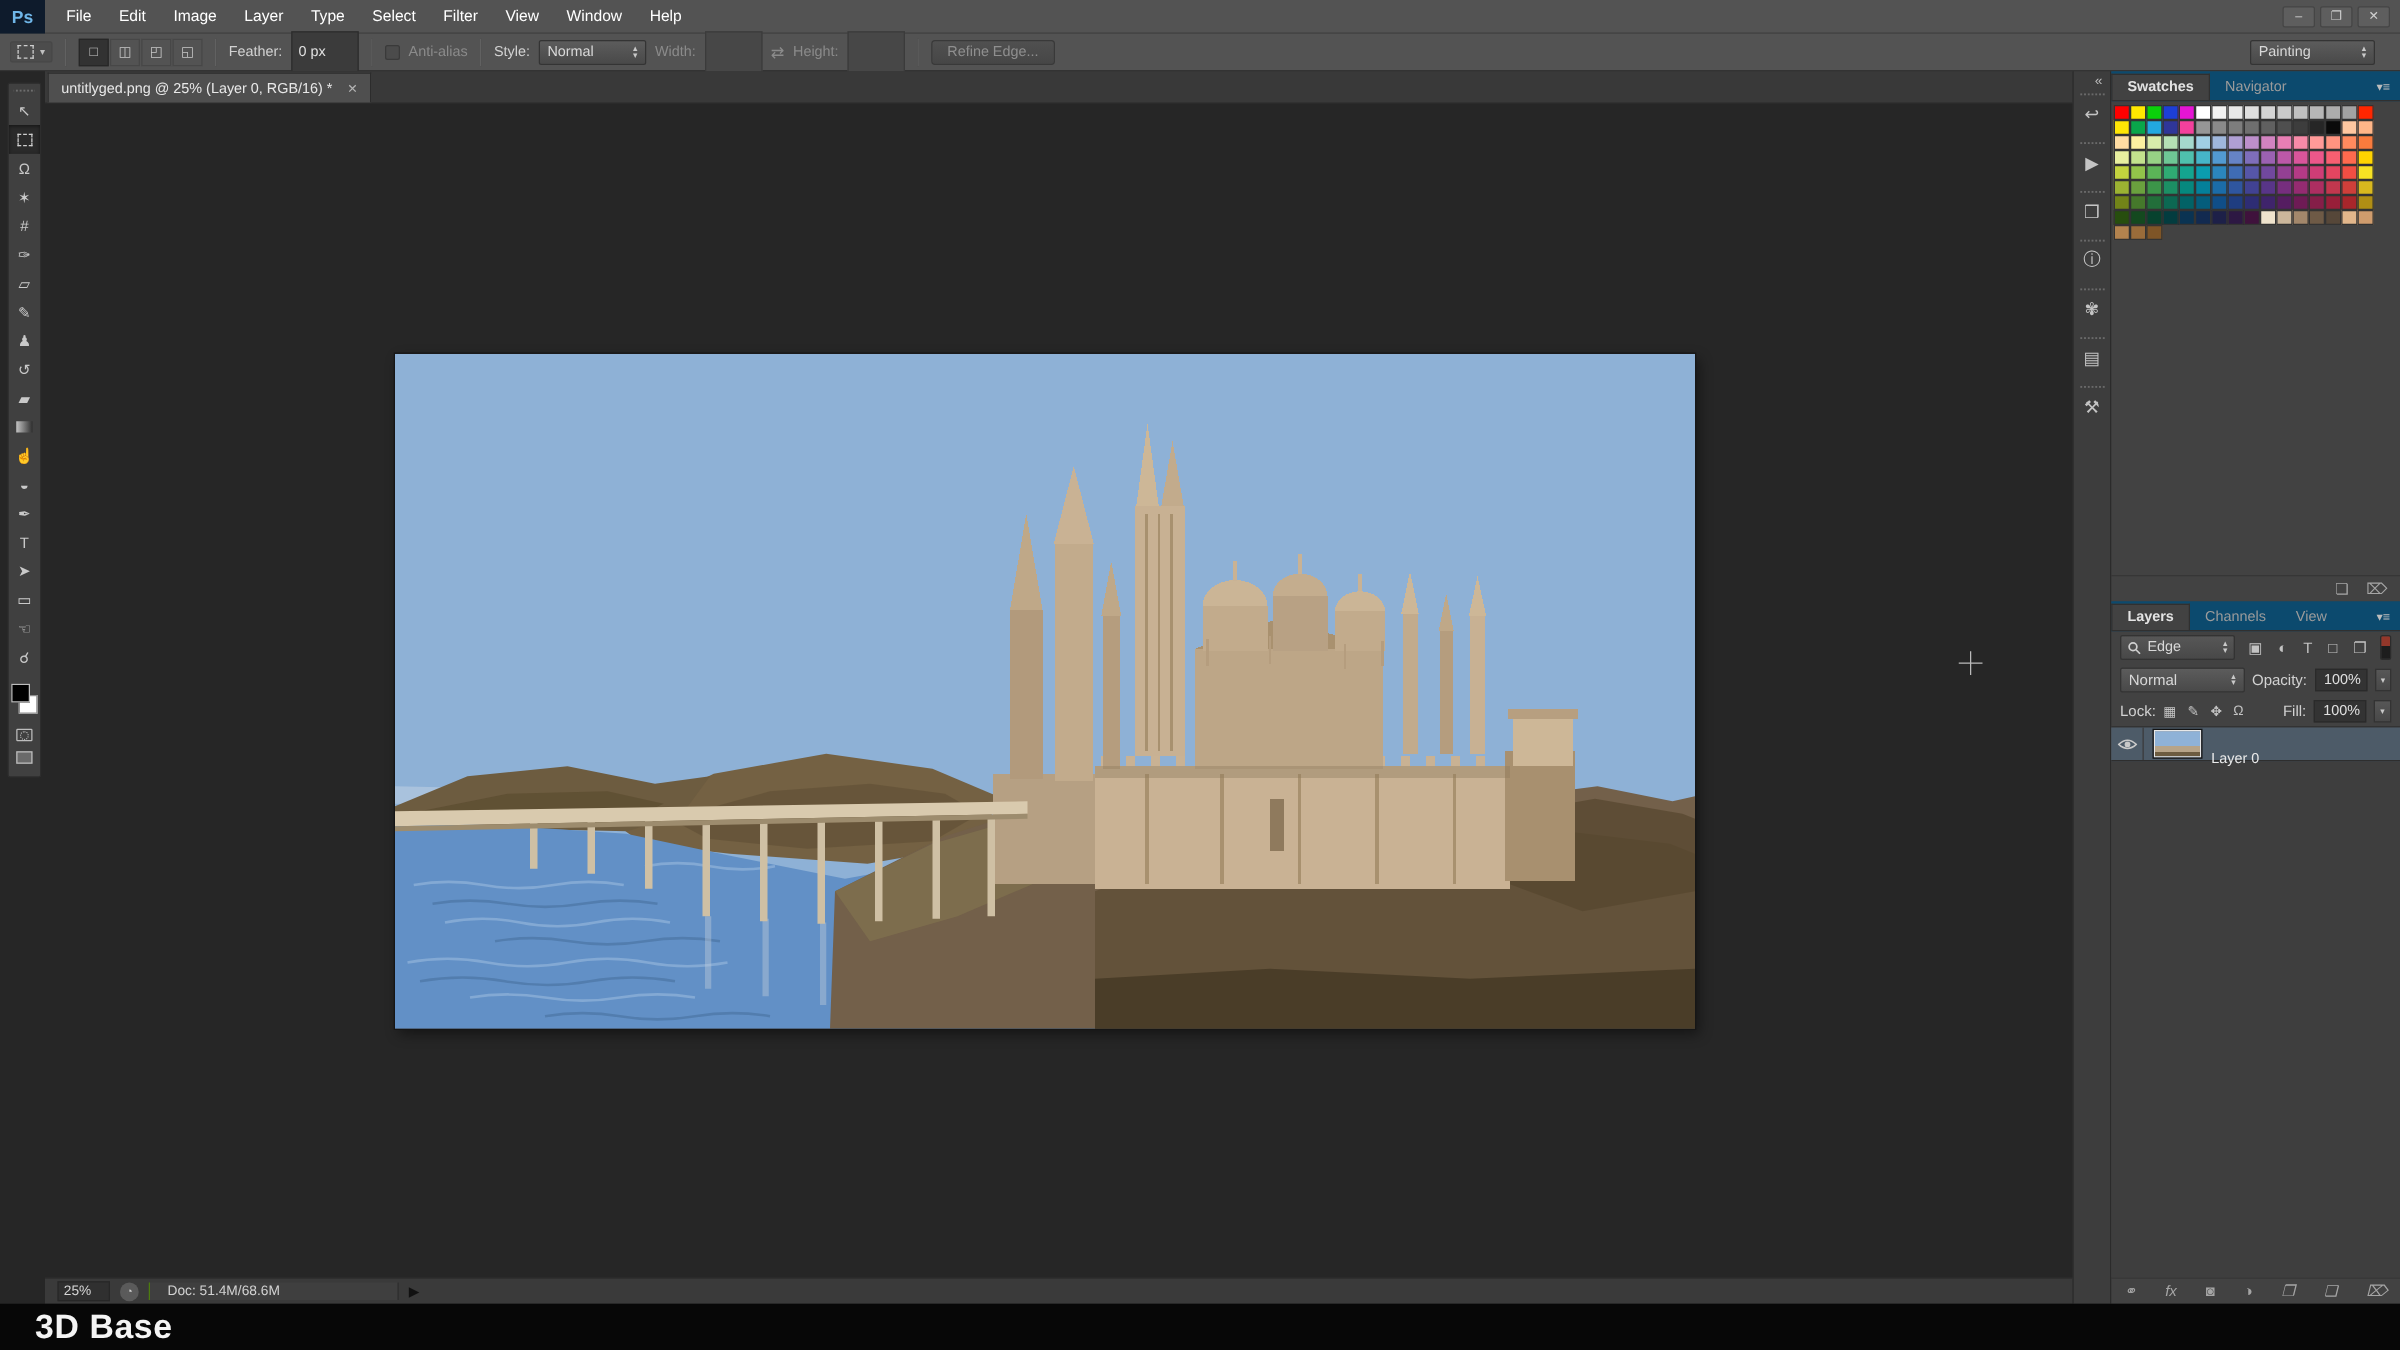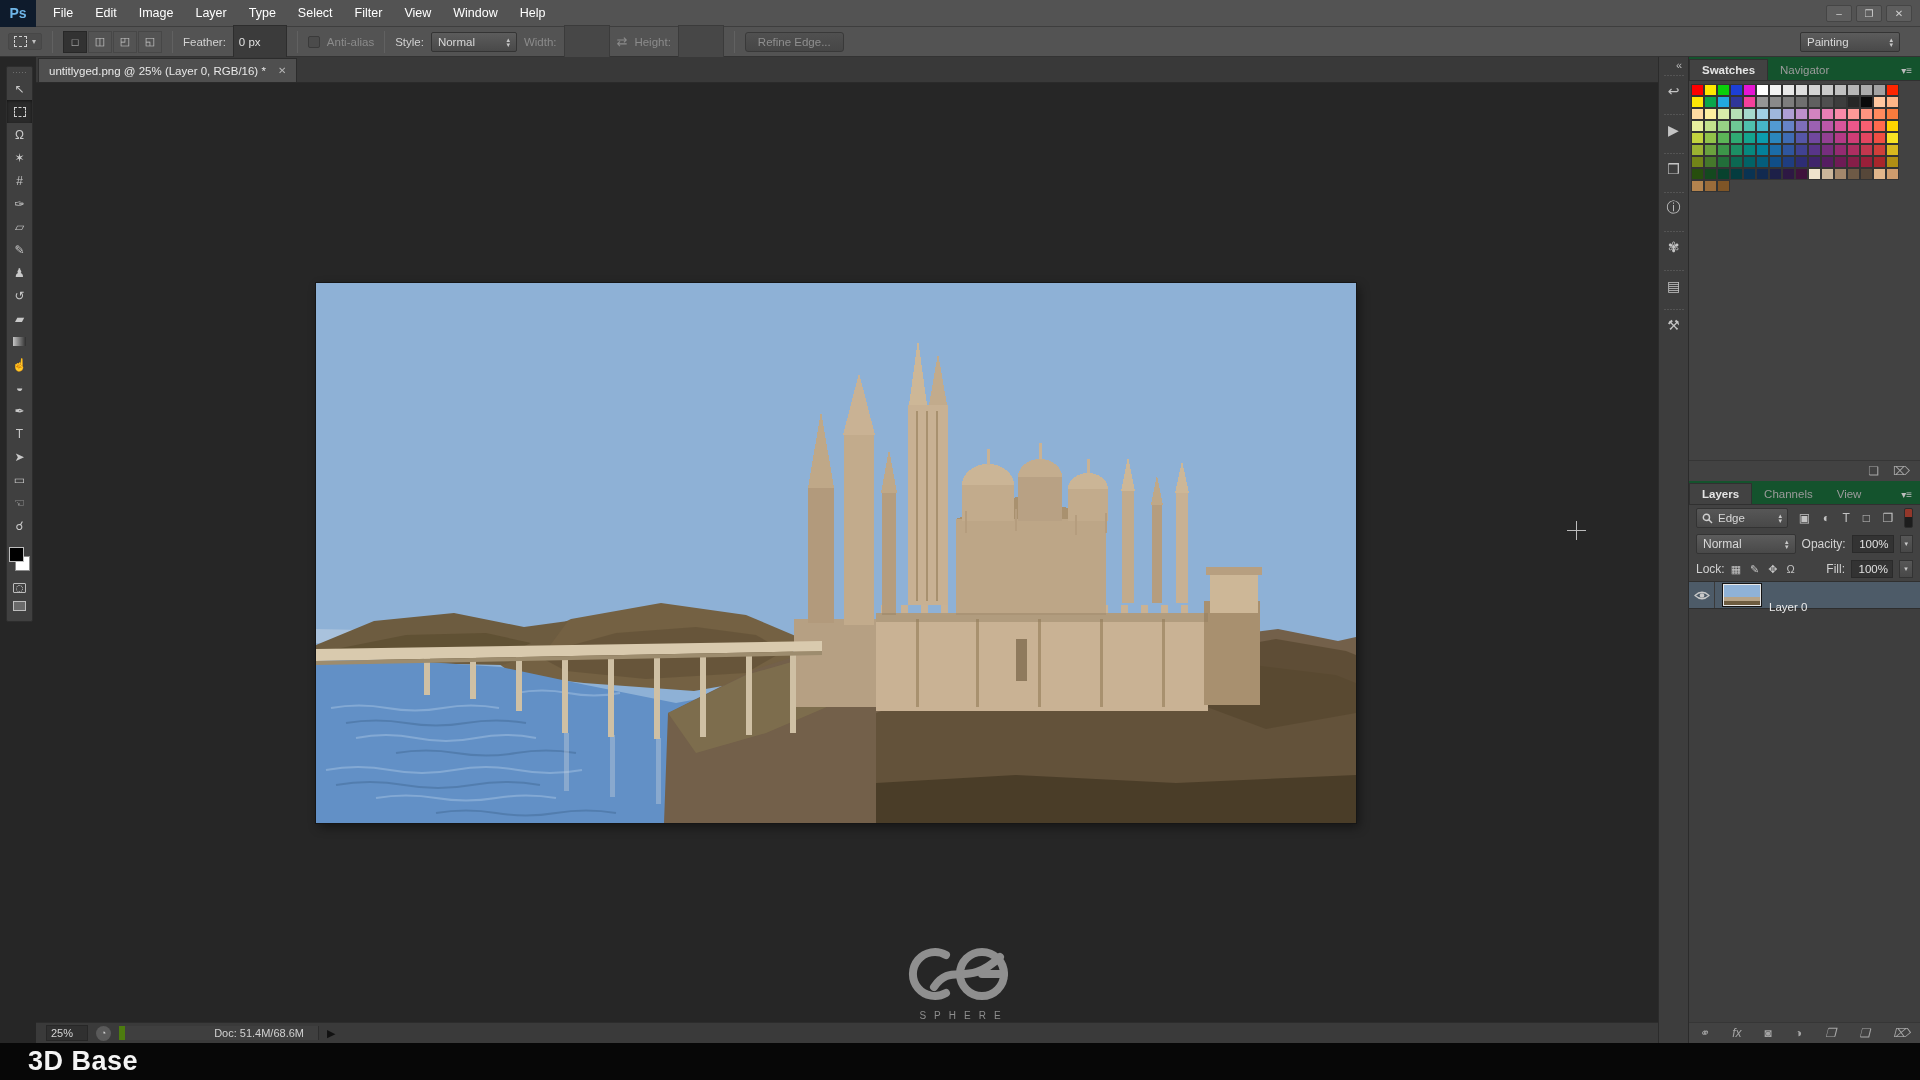--- a/index.html
+++ b/index.html
@@ -64,33 +64,33 @@
   .canvas-area { flex:1; background:#262626; position:relative; overflow:hidden; }
   .document { position:absolute; left:280px; top:200px; width:1040px; height:540px; outline:1px solid #161616; box-shadow:3px 4px 10px rgba(0,0,0,.45); }
   .document svg { display:block; width:100%; height:100%; }
   .crosshair { position:absolute; left:1531px; top:438px; width:19px; height:19px; opacity:.85;
     background:linear-gradient(#d6d6d6,#d6d6d6) center/1px 19px no-repeat, linear-gradient(#d6d6d6,#d6d6d6) center/19px 1px no-repeat; }
   .watermark { position:absolute; left:924px; top:860px; transform:translateX(-50%); text-align:center; }
   .watermark .word { margin-top:2px; color:#8e8e8e; font-size:10px; letter-spacing:8px; padding-left:8px; }
   .status-bar { height:21px; background:#3a3a3a; border-top:1px solid #2c2c2c; display:flex; align-items:center; gap:8px; padding-left:10px; font-size:11px; flex:0 0 auto; }
   .zoom-field { background:#303030; border:1px solid #272727; padding:1px 8px 1px 4px; min-width:42px; color:#d6d6d6; }
   .status-icon { width:15px; height:15px; border-radius:50%; background:#5a5a5a; color:#cfcfcf; font-size:9px; display:flex; align-items:center; justify-content:center; }
-  .doc-field { background:#3f3f3f; border-left:6px solid #4d7c0f; border-right:1px solid #2d2d2d; padding:1px 14px; min-width:200px; text-align:right; color:#d2d2d2; }
+  .doc-field { background:#3f3f3f; border-left:1px solid #4d7c0f; border-right:1px solid #2d2d2d; padding:1px 14px; min-width:200px; text-align:left; color:#d2d2d2; }
   .status-play { color:#111; font-size:11px; }
 
   
   .dock-col { width:30px; background:#3d3d3d; border-left:1px solid #2b2b2b; flex:0 0 auto; display:flex; flex-direction:column; align-items:center; padding-top:2px; }
   .dock-collapse { color:#bdbdbd; font-size:11px; align-self:flex-end; padding-right:6px; }
   .dock-item { display:flex; flex-direction:column; align-items:center; width:100%; }
   .dock-grip { height:5px; width:20px; margin:2px auto 1px; background-image:radial-gradient(#6a6a6a 34%, transparent 36%); background-size:3px 3px; background-repeat:repeat-x; background-position:center; }
   .dock-btn { width:24px; height:24px; display:flex; align-items:center; justify-content:center; color:#c4c4c4; font-size:14px; margin-bottom:7px; }
 
   
   .panels-col { width:232px; background:#424242; border-left:1px solid #2b2b2b; flex:0 0 auto; display:flex; flex-direction:column; }
-  .panel-tabs { height:24px; background:#14532d; display:flex; align-items:flex-end; border-bottom:1px solid #303030; flex:0 0 auto; }
+  .panel-tabs { height:24px; background:#0c4a6e; display:flex; align-items:flex-end; border-bottom:1px solid #303030; flex:0 0 auto; }
   .panel-tab { padding:4px 12px; font-size:11.5px; color:#9b9b9b; }
   .panel-tab.active { background:#424242; color:#e4e4e4; font-weight:bold; border:1px solid #303030; border-bottom:none; }
   .panel-menu { margin-left:auto; color:#bdbdbd; font-size:10px; padding:0 8px 4px 0; }
 
   .swatches-panel { height:424px; display:flex; flex-direction:column; flex:0 0 auto; }
   .swatch-grid { display:grid; grid-template-columns:repeat(16,13px); padding:3px 0 0 2px; }
   .sw { width:13px; height:12px; border:1px solid #333; }
   .panel-bottom { margin-top:auto; height:21px; border-top:1px solid #363636; display:flex; align-items:center; justify-content:flex-end; gap:14px; padding:0 10px; color:#a5a5a5; font-size:12px; flex:0 0 auto; }
 
   .layers-panel { flex:1; display:flex; flex-direction:column; min-height:0; }
@@ -411,31 +411,20 @@
                 <rect x="430" y="372" width="6" height="80"></rect>
                   <rect x="474" y="370" width="6" height="80"></rect>
                 <rect x="108" y="372" width="6" height="40"></rect>
                   <rect x="154" y="372" width="6" height="44"></rect>
                   <rect x="200" y="372" width="6" height="56"></rect>
               </g>
               <polygon points="0,366 506,358 506,368 0,378" fill="#d9caae"></polygon>
               <polygon points="0,378 506,368 506,372 0,382" fill="#9d8c6e"></polygon>
             </g>
           </svg>
-        </div>
-        <div class="watermark">
-          <svg width="120" height="62" viewBox="0 0 120 62">
-            <g stroke="#8f8f8f" stroke-width="8" fill="none" stroke-linecap="round">
-              <path d="M46 12 A22 22 0 1 0 46 50"></path>
-              <circle cx="82" cy="31" r="22"></circle>
-              <path d="M82 31 h 22"></path>
-              <path d="M34 44 C 52 18, 66 46, 100 14"></path>
-            </g>
-          </svg>
-          <div class="word">SPHERE</div>
         </div>
         <div class="crosshair"></div>
       </div>
 
       <div class="status-bar">
         <div class="zoom-field">25%</div>
         <div class="status-icon">◔</div>
         <div class="doc-field">Doc: 51.4M/68.6M</div>
         <div class="status-play">▶</div>
       </div>

